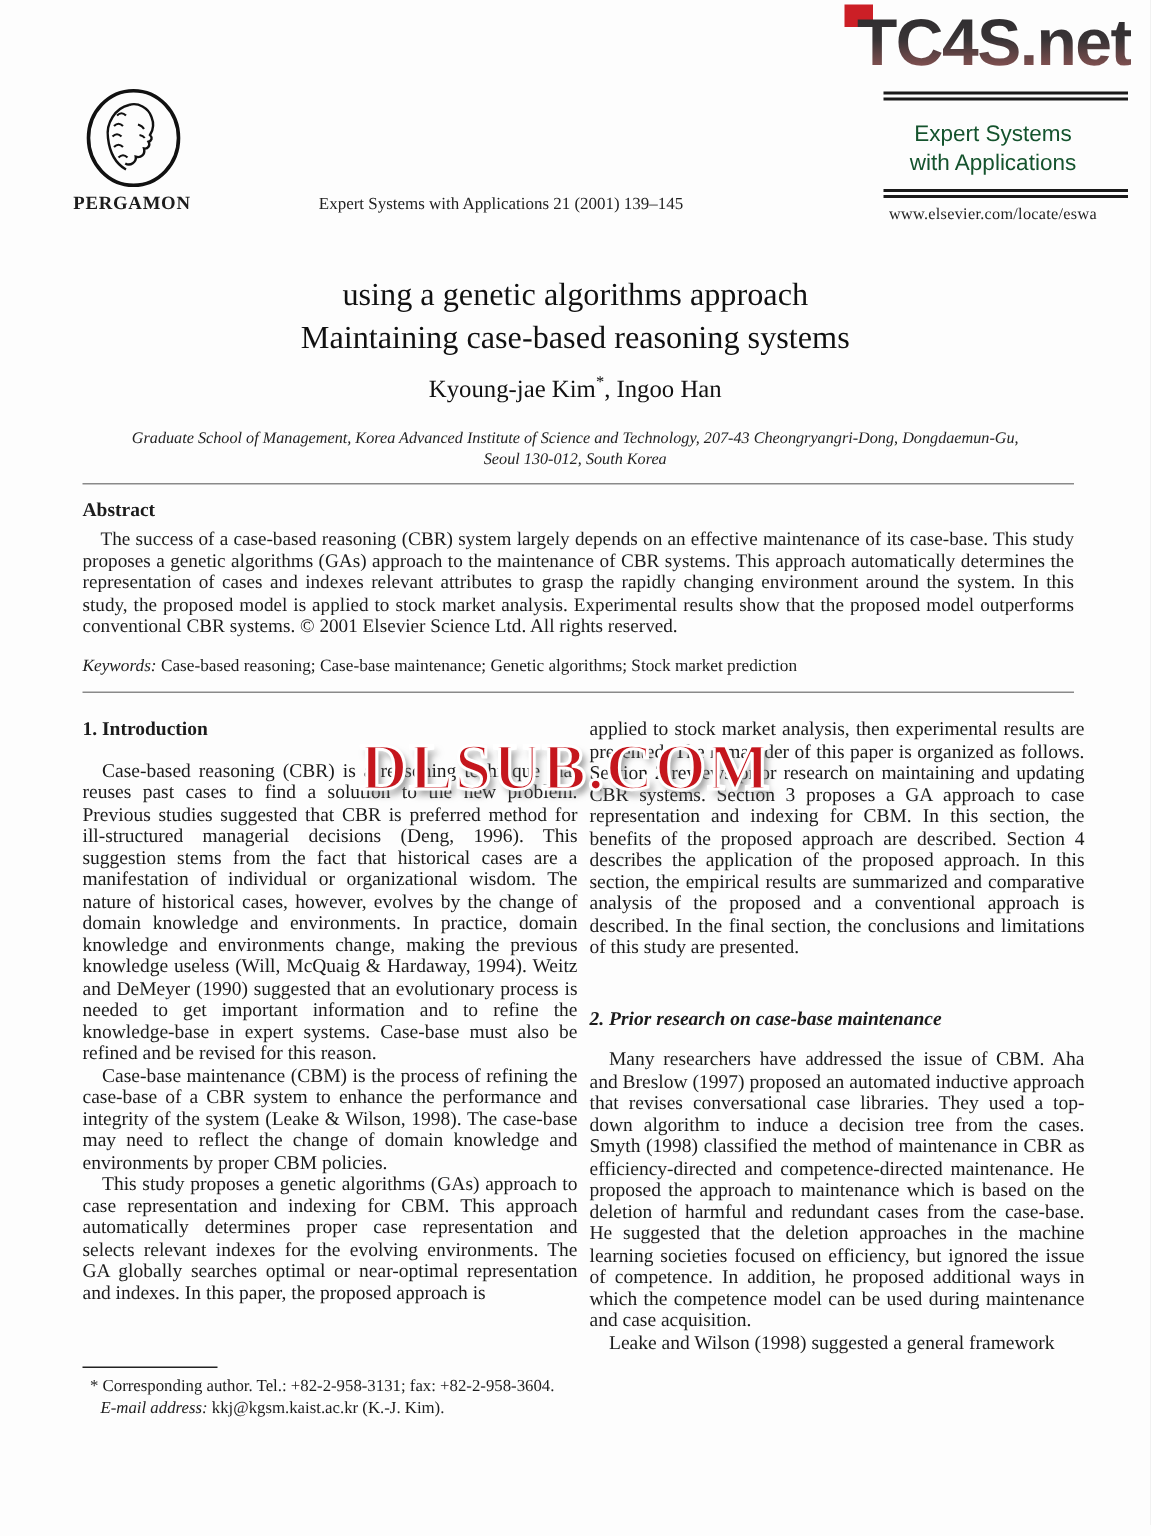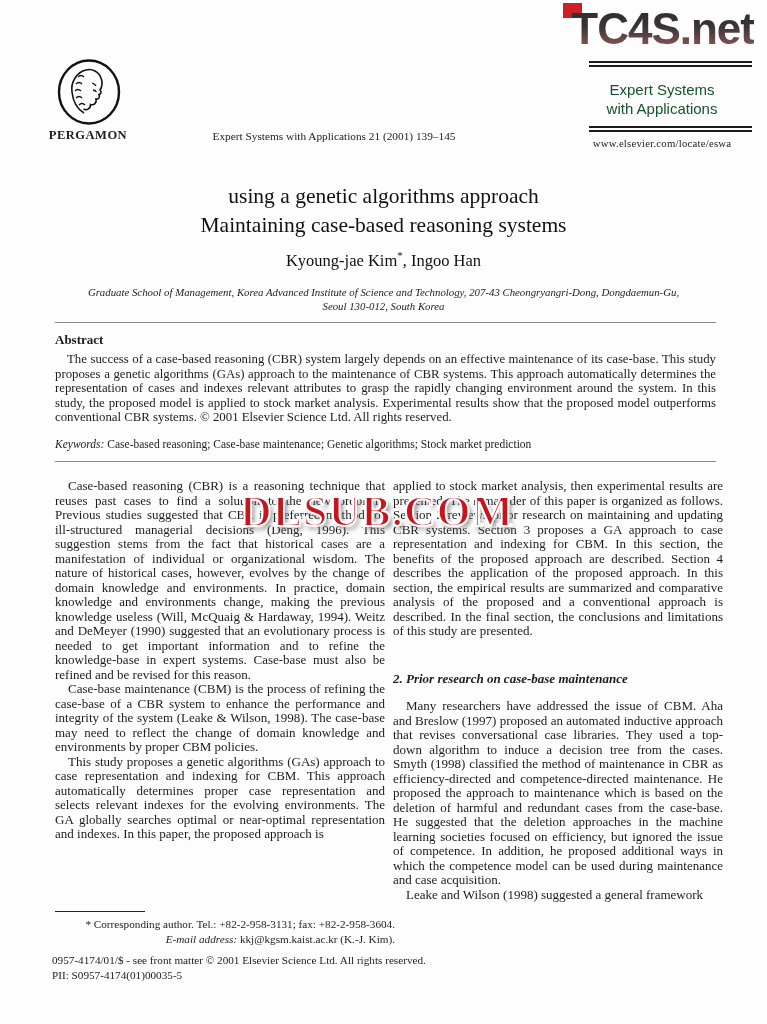--- a/index.html
+++ b/index.html
@@ -58,21 +58,21 @@
   .col { position:absolute; top:479px; width:330px; font-size:13px; line-height:14.5px;
     text-align:justify; }
   .col-left { left:55px; } .col-right { left:393px; }
   .sec-head { font-weight:bold; font-size:13px; margin-bottom:13px; text-align:left; }
   .sec2 { margin-top:33px;font-style:italic; }
   .col p { margin:0; }
   .col p.indent { text-indent:13px; }
   
   .fnrule { position:absolute; left:55px; top:911px; width:90px; border-top:1.2px solid #222; }
   .footnote { position:absolute; left:55px; top:917px; width:340px;
-    font-size:11.2px; line-height:14.5px;text-align:right; }
+    font-size:11.2px; line-height:14.5px; }
   .footnote .fn1 { text-indent:5px; }
   .footnote .fn2 { text-indent:12px; }
   .footnote i { font-style:italic; }
   .bottominfo { position:absolute; left:52px; top:953px; width:420px;
     font-size:11.2px; line-height:14.5px; }
   
   .wm-dlsub { position:absolute; left:240px; top:486px;
     font-family:"Liberation Serif", serif; font-weight:bold; font-size:44px;
     letter-spacing:1px; color:#c5161d;
     -webkit-text-stroke:2px #ffffff;
@@ -123,38 +123,35 @@
     <div>Seoul 130-012, South Korea</div>
   </div>
 
   <div class="rule rule-top"></div>
   <div class="abstract-head">Abstract</div>
   <div class="abstract-text">The success of a case-based reasoning (CBR) system largely depends on an effective maintenance of its case-base. This study proposes a genetic algorithms (GAs) approach to the maintenance of CBR systems. This approach automatically determines the representation of cases and indexes relevant attributes to grasp the rapidly changing environment around the system. In this study, the proposed model is applied to stock market analysis. Experimental results show that the proposed model outperforms conventional CBR systems. © 2001 Elsevier Science Ltd. All rights reserved.</div>
   <div class="keywords"><i>Keywords:</i><span> Case-based reasoning; Case-base maintenance; Genetic algorithms; Stock market prediction</span></div>
   <div class="rule rule-bottom"></div>
 
   <div class="col col-left">
+    <div class="sec-head">1. Introduction</div>
     <p class="indent">Case-based reasoning (CBR) is a reasoning technique that reuses past cases to find a solution to the new problem. Previous studies suggested that CBR is preferred method for ill-structured managerial decisions (Deng, 1996). This suggestion stems from the fact that historical cases are a manifestation of individual or organizational wisdom. The nature of historical cases, however, evolves by the change of domain knowledge and environments. In practice, domain knowledge and environments change, making the previous knowledge useless (Will, McQuaig &amp; Hardaway, 1994). Weitz and DeMeyer (1990) suggested that an evolutionary process is needed to get important information and to refine the knowledge-base in expert systems. Case-base must also be refined and be revised for this reason.</p>
     <p class="indent">Case-base maintenance (CBM) is the process of refining the case-base of a CBR system to enhance the performance and integrity of the system (Leake &amp; Wilson, 1998). The case-base may need to reflect the change of domain knowledge and environments by proper CBM policies.</p>
     <p class="indent">This study proposes a genetic algorithms (GAs) approach to case representation and indexing for CBM. This approach automatically determines proper case representation and selects relevant indexes for the evolving environments. The GA globally searches optimal or near-optimal representation and indexes. In this paper, the proposed approach is</p>
   </div>
 
   <div class="col col-right">
     <p>applied to stock market analysis, then experimental results are presented. The remainder of this paper is organized as follows. Section 2 reviews prior research on maintaining and updating CBR systems. Section 3 proposes a GA approach to case representation and indexing for CBM. In this section, the benefits of the proposed approach are described. Section 4 describes the application of the proposed approach. In this section, the empirical results are summarized and comparative analysis of the proposed and a conventional approach is described. In the final section, the conclusions and limitations of this study are presented.</p>
     <div class="sec-head sec2">2. Prior research on case-base maintenance</div>
     <p class="indent">Many researchers have addressed the issue of CBM. Aha and Breslow (1997) proposed an automated inductive approach that revises conversational case libraries. They used a top-down algorithm to induce a decision tree from the cases. Smyth (1998) classified the method of maintenance in CBR as efficiency-directed and competence-directed maintenance. He proposed the approach to maintenance which is based on the deletion of harmful and redundant cases from the case-base. He suggested that the deletion approaches in the machine learning societies focused on efficiency, but ignored the issue of competence. In addition, he proposed additional ways in which the competence model can be used during maintenance and case acquisition.</p>
     <p class="indent">Leake and Wilson (1998) suggested a general framework</p>
   </div>
 
   <div class="fnrule"></div>
   <div class="footnote">
     <div class="fn1">* Corresponding author. Tel.: +82-2-958-3131; fax: +82-2-958-3604.</div>
     <div class="fn2"><i>E-mail address:</i><span> kkj@kgsm.kaist.ac.kr (K.-J. Kim).</span></div>
   </div>
 
-  <div class="bottominfo">
-    <div>0957-4174/01/$ - see front matter © 2001 Elsevier Science Ltd. All rights reserved.</div>
-    <div>PII: S0957-4174(01)00035-5</div>
-  </div>
 
   <div class="wm-dlsub">DLSUB.COM</div>
 
 </div>
 
 </body></html>

